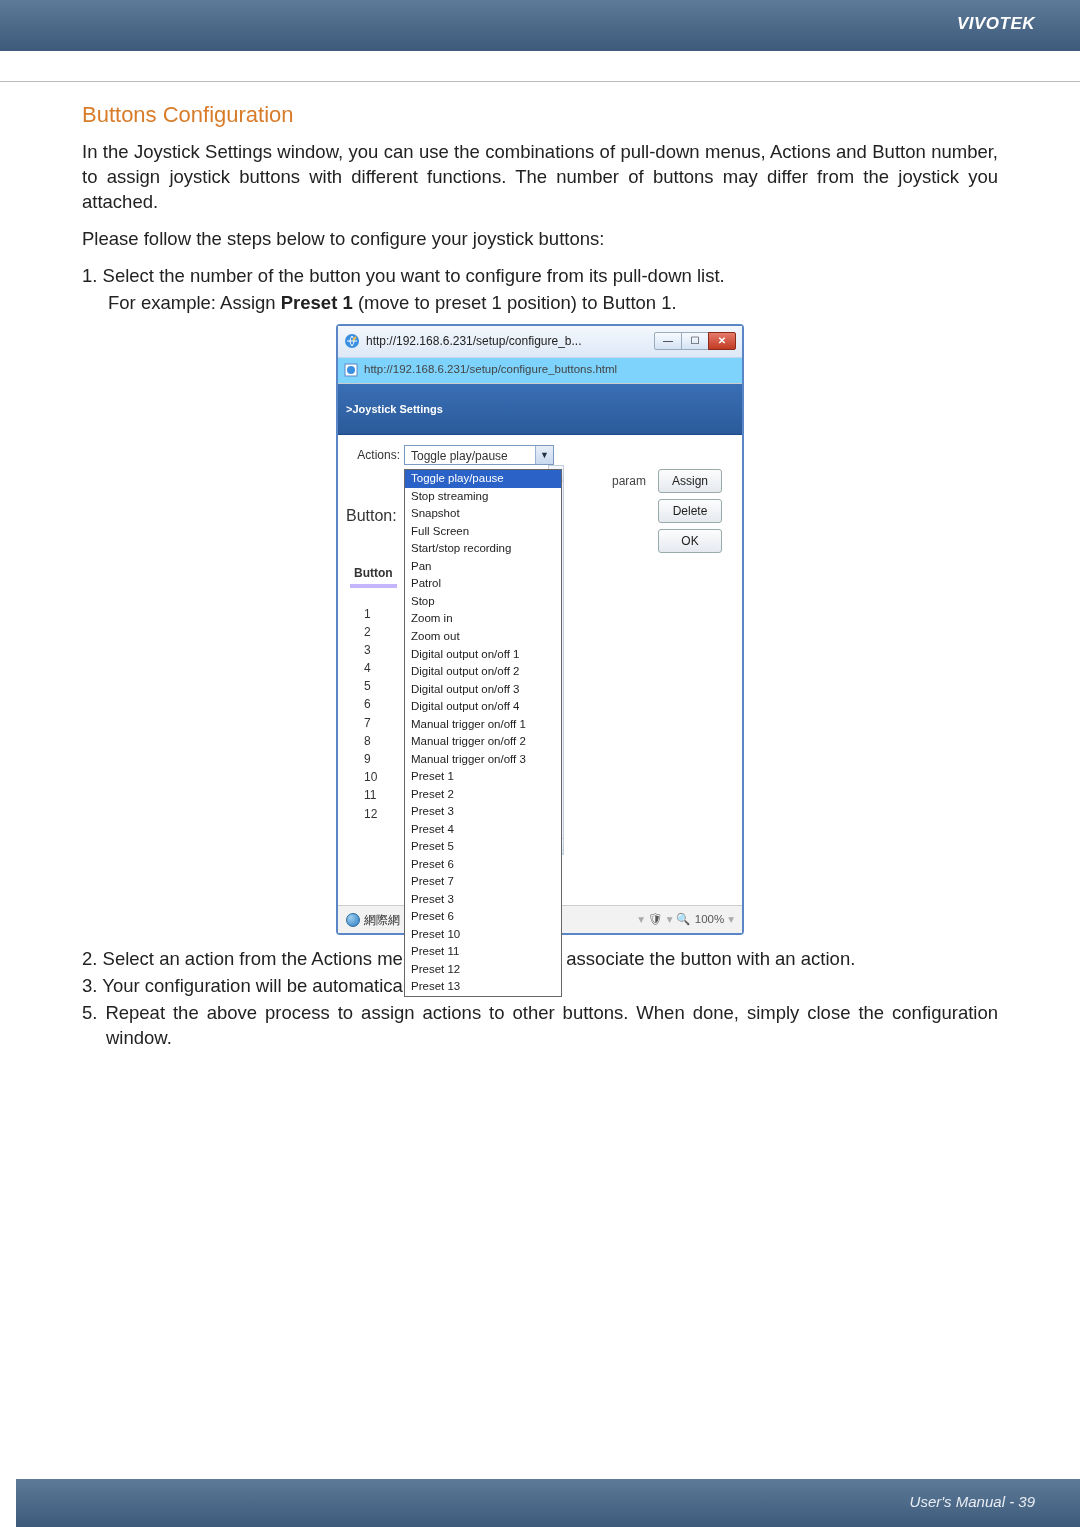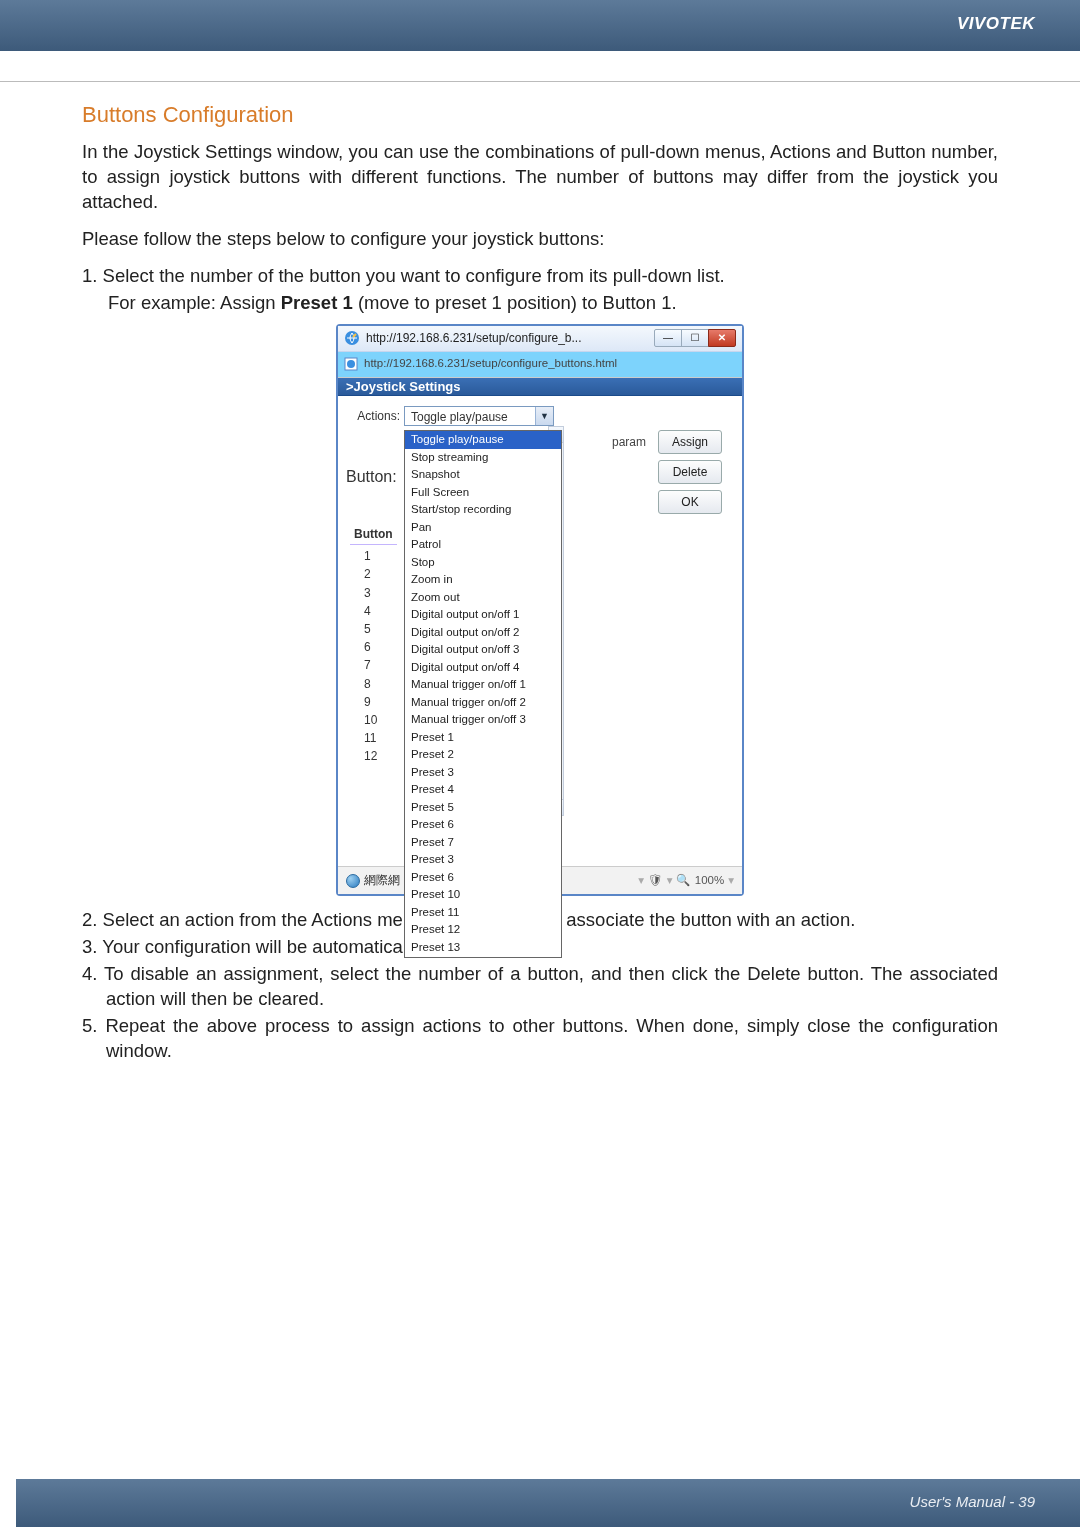--- a/index.html
+++ b/index.html
@@ -54,21 +54,21 @@
     width: 408px;
     margin: 8px auto 12px auto;
   }
   .dlg-outer {
     border: 2px solid #5a86c7;
     border-radius: 4px;
     background: #eaf1fb;
     position: relative;
   }
   .dlg-titlebar {
-    height: 26px;
+    height: 32px;
     background: linear-gradient(to bottom, #f4f8fd, #dde8f7);
     display: flex;
     align-items: center;
     padding: 0 6px;
     border-bottom: 1px solid #c7d6ee;
     position: relative;
   }
   .dlg-titlebar .ieicon {
     width: 16px; height: 16px;
     display: inline-block;
@@ -114,22 +114,22 @@
   }
   .dlg-body {
     background: #fff;
     padding: 0;
     position: relative;
   }
   .js-header {
     background: linear-gradient(to bottom,#3a6fb5,#2a5a9a);
     color: #fff;
     font-weight: bold;
-    font-size: 13px;
-    padding: 0 8px;
+    font-size: 11px;
+    padding: 18px 8px;
     border-bottom: 1px solid #1a4a8a;
   }
   .form-zone {
     padding: 10px 8px 6px 8px;
     position: relative;
     min-height: 160px;
   }
   .fz-row { display: flex; align-items: center; font-size: 12px; color: #333; }
   .fz-label { width: 58px; text-align: right; padding-right: 4px; }
   .combo {
@@ -187,21 +187,21 @@
     text-align: center;
     line-height: 22px;
   }
   .btn-table {
     position: absolute;
     left: 12px;
     top: 130px;
     font-size: 12px;
     color: #333;
   }
-  .btn-table .hd { font-weight: bold; border-bottom: 1px solid #c4b5fd; display:inline-block; padding: 0 4px 2px 4px; margin-bottom: 2px;}
+  .btn-table .hd { font-weight: bold; border-bottom: 4px solid #c4b5fd; display:inline-block; padding: 0 4px 2px 4px; margin-bottom: 17px;}
   .btn-table .n { padding: 1px 14px; }
   .scroll-hint {
     position: absolute;
     right: 178px;
     top: 30px;
     width: 16px;
     bottom: 50px;
     background: #eef2f7;
     border: 1px solid #c3cddc;
   }
@@ -396,20 +396,19 @@
         </div>
       </div>
     </div>
   </div>
 
   <div class="after-list">
     <div class="item">
       <span>2. Select an action from the Actions menu. Click </span><span class="bold">Assign</span><span> to associate the button with an action.</span>
     </div>
     <div class="item">3. Your configuration will be automatically saved.</div>
-    <div class="item">4. To disable an assignment, select the number of a button, and then click the Delete button. The associated action will then be cleared.</div>
     <div class="item">5. Repeat the above process to assign actions to other buttons. When done, simply close the configuration window.</div>
   </div>
 </div>
 
 <div class="footer-bar">
   <div class="footer-text">User's Manual - 39</div>
 </div>
 
 </body></html>

